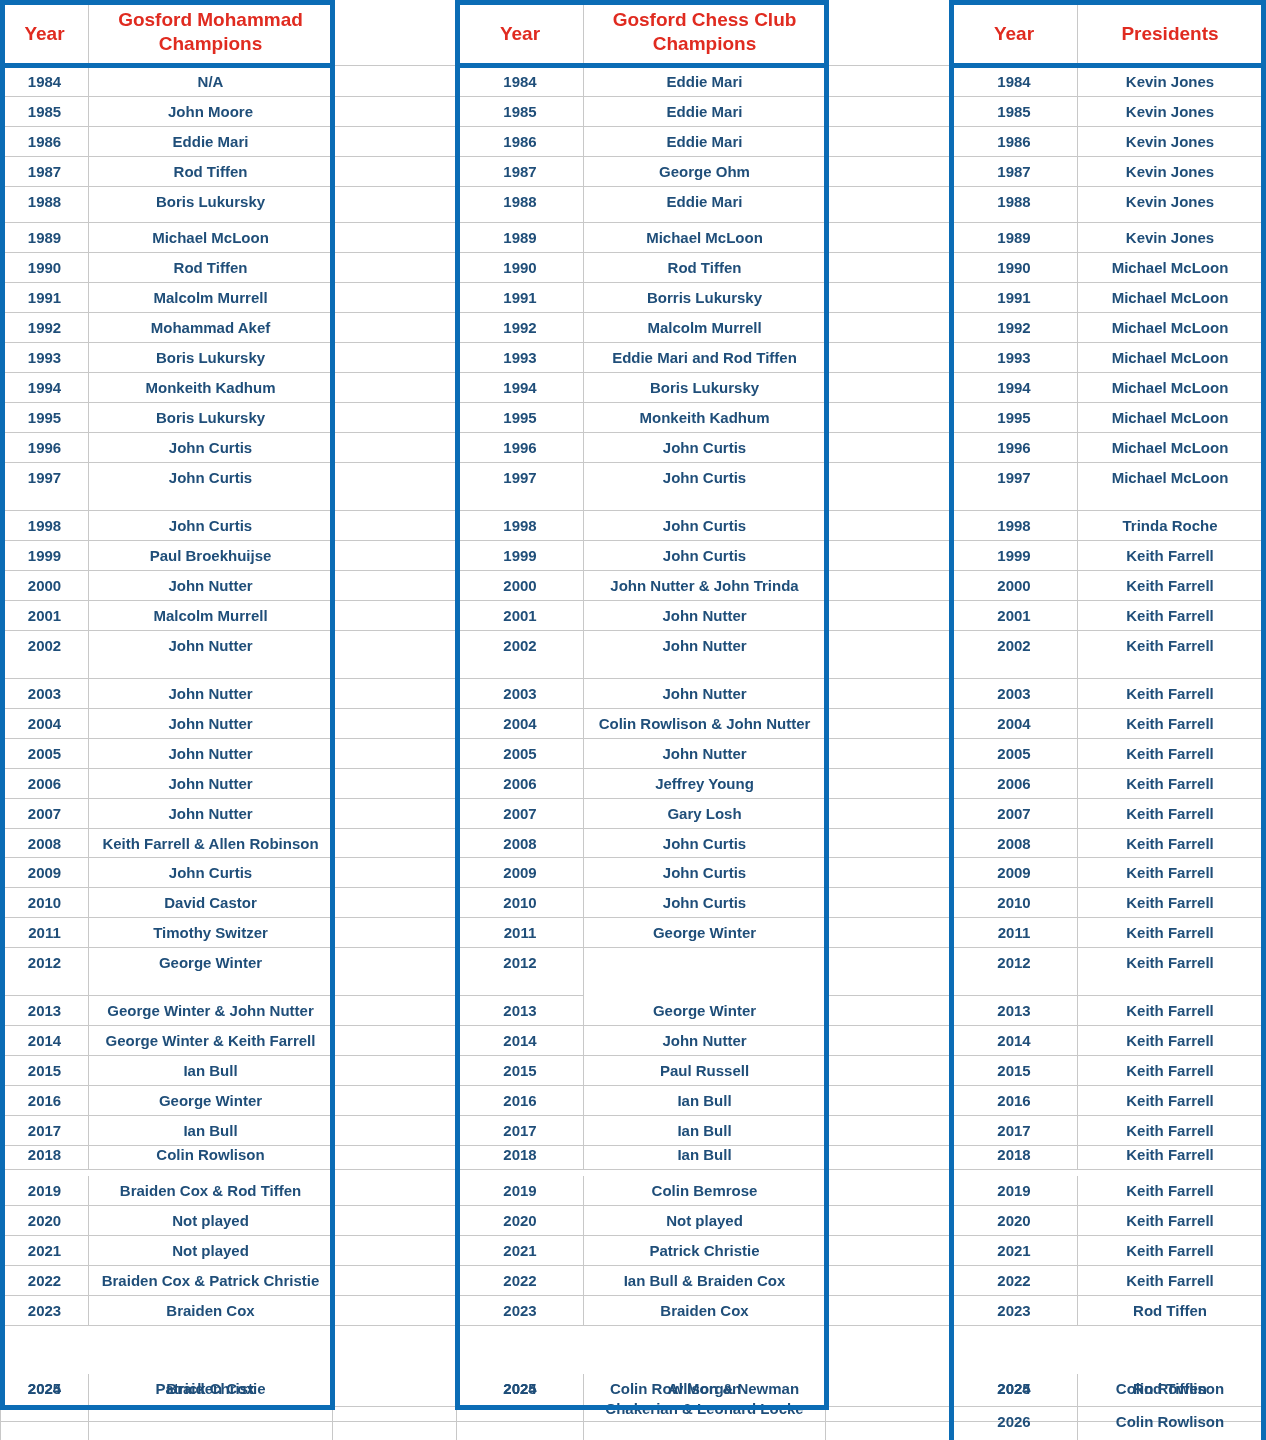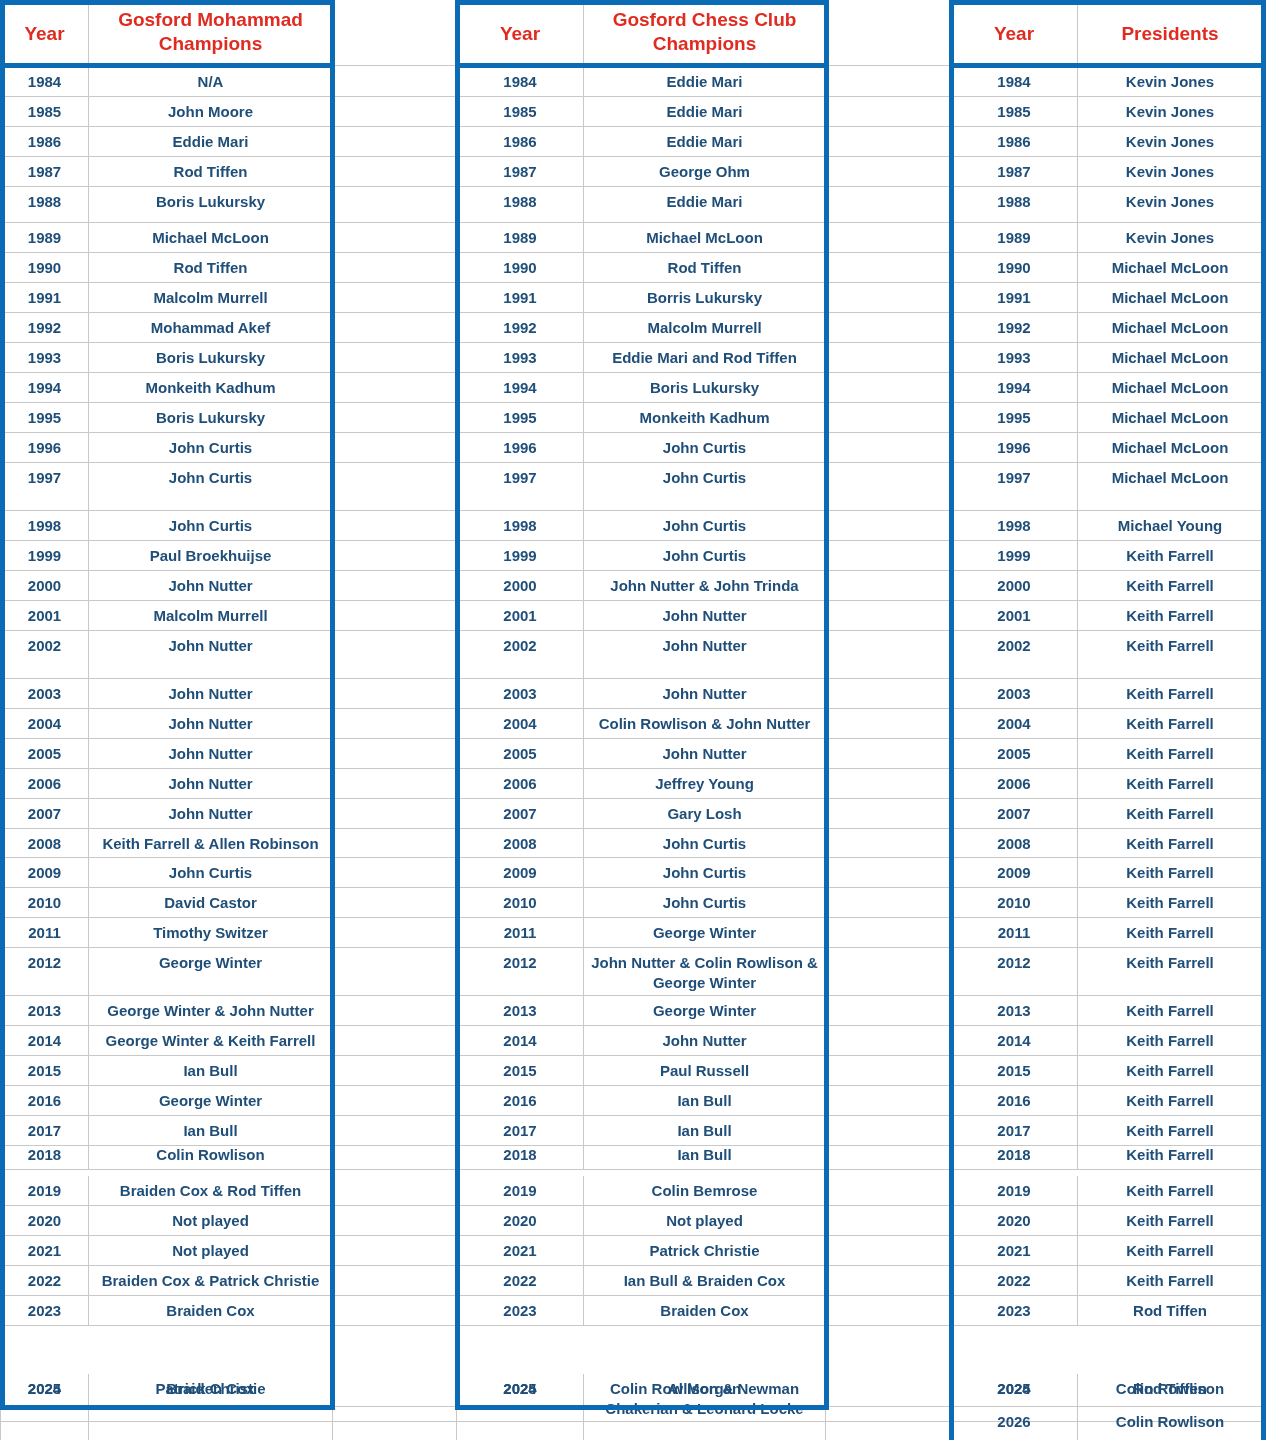--- a/index.html
+++ b/index.html
@@ -179,21 +179,21 @@
       <div class="cell c7">Michael McLoon</div>
     </div>
     <div class="row" style="top: 511px; height: 30px;">
       <div class="cell c0">1998</div>
       <div class="cell c1">John Curtis</div>
       <div class="cell c2"></div>
       <div class="cell c3">1998</div>
       <div class="cell c4">John Curtis</div>
       <div class="cell c5"></div>
       <div class="cell c6">1998</div>
-      <div class="cell c7">Michael Young</div>
+      <div class="cell c7">Trinda Roche</div>
     </div>
     <div class="row" style="top: 541px; height: 30px;">
       <div class="cell c0">1999</div>
       <div class="cell c1">Paul Broekhuijse</div>
       <div class="cell c2"></div>
       <div class="cell c3">1999</div>
       <div class="cell c4">John Curtis</div>
       <div class="cell c5"></div>
       <div class="cell c6">1999</div>
       <div class="cell c7">Keith Farrell</div>
@@ -316,21 +316,20 @@
       <div class="cell c4">George Winter</div>
       <div class="cell c5"></div>
       <div class="cell c6">2011</div>
       <div class="cell c7">Keith Farrell</div>
     </div>
     <div class="row" style="top: 948px; height: 48px;">
       <div class="cell c0">2012</div>
       <div class="cell c1">George Winter</div>
       <div class="cell c2"></div>
       <div class="cell c3">2012</div>
-      <div class="cell c4">John Nutter &amp; Colin Rowlison &amp; George Winter</div>
       <div class="cell c5"></div>
       <div class="cell c6">2012</div>
       <div class="cell c7">Keith Farrell</div>
     </div>
     <div class="row" style="top: 996px; height: 30px;">
       <div class="cell c0">2013</div>
       <div class="cell c1">George Winter &amp; John Nutter</div>
       <div class="cell c2"></div>
       <div class="cell c3">2013</div>
       <div class="cell c4">George Winter</div>

